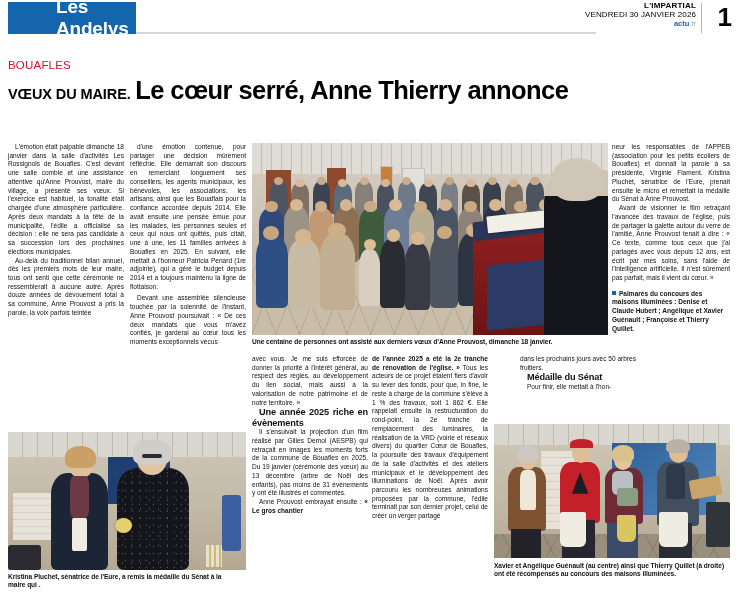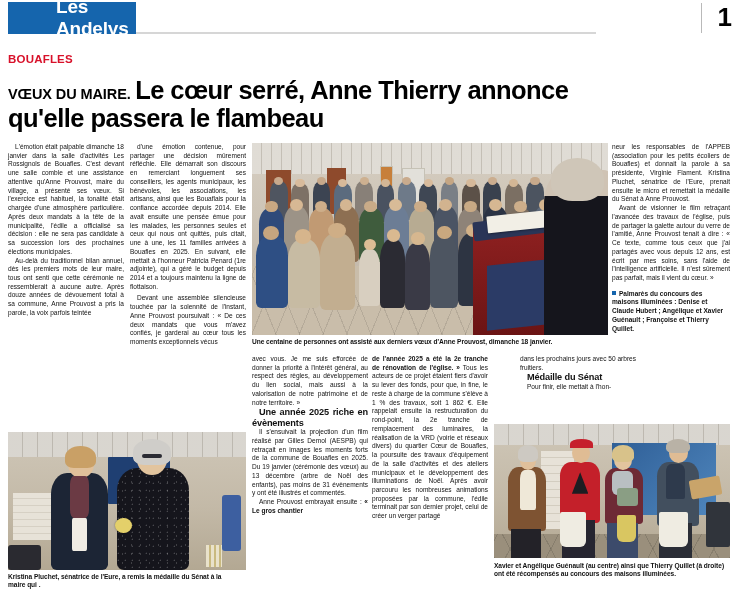--- a/index.html
+++ b/index.html
@@ -81,23 +81,23 @@
   .masthead-divider {
     position: absolute;
     right: 36px; top: 3px;
     width: 1px; height: 30px;
     background: #b9b9b9;
   }
 
   
   .kicker {
     position: absolute;
-    left: 8px; top: 53px;
+    left: 8px; top: 59px;
     color: #d8112a;
-    font-weight: bold;
+    font-weight: normal;
     font-size: 11.5px;
     letter-spacing: 0.2px;
   }
   .headline-wrap {
     position: absolute;
     left: 8px; top: 77px;
     width: 722px;
   }
   .overline {
     color: #000000;
@@ -216,29 +216,33 @@
   .bag { position:absolute; background:#efece2; border-radius:2px 2px 6px 6px; }
 </style>
 </head>
 <body>
 
 <div class="masthead">
   <div class="section-flag">
     <span>Les Andelys</span>
   </div>
   <div class="masthead-rule"></div>
+  <div class="masthead-right">
+    <div class="paper-name">L'IMPARTIAL</div>
+    <div class="paper-date">VENDREDI 30 JANVIER 2026</div>
+    <div class="paper-site"><span>actu</span><span class="tld">.fr</span></div>
+  </div>
   <div class="masthead-divider"></div>
   <div class="page-number">1</div>
 </div>
 
 <div class="kicker">BOUAFLES</div>
 <div class="headline-wrap">
   <span class="overline">VŒUX DU MAIRE.</span>
   <span class="headline">Le cœur serré, Anne Thierry annonce</span>
-  <span class="headline-line2">qu'elle passera le flambeau</span>
 </div>
 
 <div class="col c1" style="top:143px;">
   <p>L'émotion était palpable dimanche 18 janvier dans la salle d'activités Les Rossignols de Bouafles. C'est devant une salle comble et une assistance attentive qu'Anne Prouvost, maire du village, a présenté ses vœux. Si l'exercice est habituel, la tonalité était chargée d'une atmosphère particulière. Après deux mandats à la tête de la municipalité, l'édile a officialisé sa décision : elle ne sera pas candidate à sa succession lors des prochaines élections municipales.</p>
   <p>Au-delà du traditionnel bilan annuel, dès les premiers mots de leur maire, tous ont senti que cette cérémonie ne ressemblerait à aucune autre. Après douze années de dévouement total à sa commune, Anne Prouvost a pris la parole, la voix parfois teintée</p>
 </div>
 
 <div class="col c2" style="top:143px;">
   <p>d'une émotion contenue, pour partager une décision mûrement réfléchie. Elle démarrait son discours en remerciant longuement ses conseillers, les agents municipaux, les bénévoles, les associations, les artisans, ainsi que les Bouaflais pour la confiance accordée depuis 2014. Elle avait ensuite une pensée émue pour les malades, les personnes seules et ceux qui nous ont quittés, puis citait, une à une, les 11 familles arrivées à Bouafles en 2025. En suivant, elle mettait à l'honneur Patricia Penard (1re adjointe), qui a géré le budget depuis 2014 et a toujours maintenu la ligne de flottaison.</p>
   <p style="margin-top:3px;">Devant une assemblée silencieuse touchée par la solennité de l'instant, Anne Prouvost poursuivait : « De ces deux mandats que vous m'avez confiés, je garderai au cœur tous les moments exceptionnels vécus</p>

